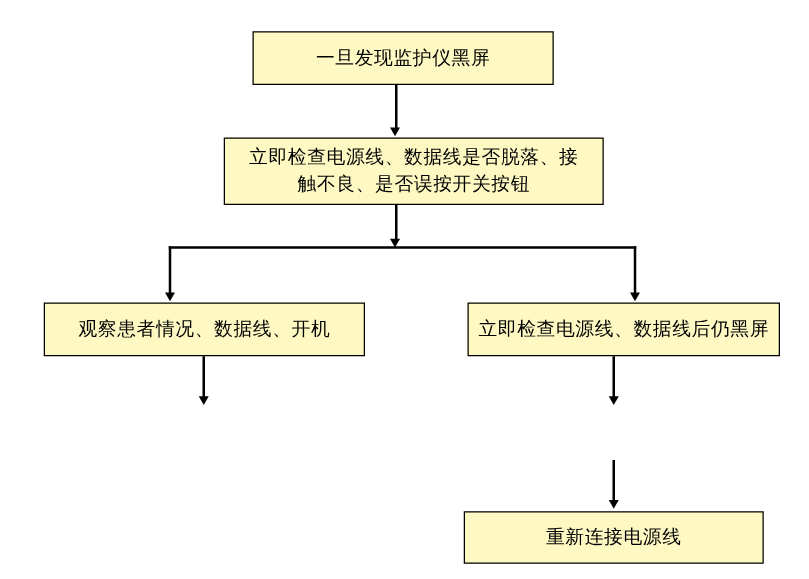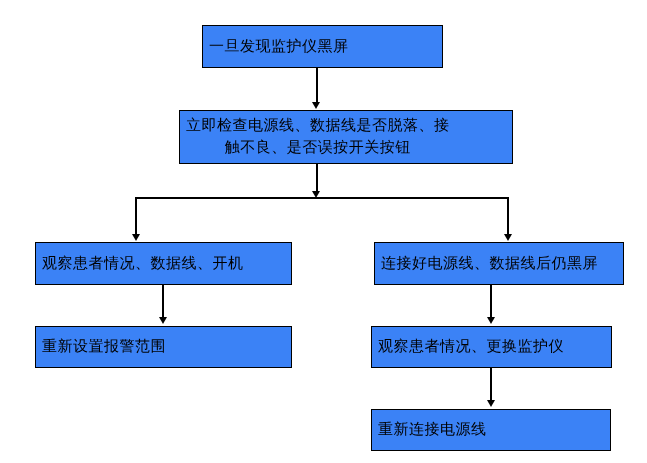--- a/index.html
+++ b/index.html
@@ -14,24 +14,24 @@
     position: relative;
     width: 647px;
     height: 463px;
     background: #ffffff;
     overflow: hidden;
   }
   .node {
     position: absolute;
     box-sizing: border-box;
     border: 1px solid #000000;
-    background: #3b82f6;
+    background: #fef9c3;
     display: flex;
     align-items: center;
-    justify-content: flex-start;
+    justify-content: center;
     text-align: center;
     color: #000000;
     font-size: 15px;
     line-height: 1.45;
     letter-spacing: 0.5px;
     padding: 2px 6px;
   }
   .node .label {
     display: block;
     white-space: pre-line;
@@ -61,57 +61,51 @@
 
 <div id="canvas">
 
   <div class="node" style="left:202px; top:25px; width:241px; height:43px;">
     <span class="label">一旦发现监护仪黑屏</span>
   </div>
 
   <div class="vline" style="left:316px; top:68px; height:35px;"></div>
   <div class="arrowhead" style="left:312px; top:102px;"></div>
 
-  <div class="node" style="left:179px; top:110px; width:334px; height:54px;">
+  <div class="node" style="left:179px; top:110px; width:304px; height:54px;">
     <span class="label">立即检查电源线、数据线是否脱落、接
 触不良、是否误按开关按钮</span>
   </div>
 
   <div class="vline" style="left:316px; top:164px; height:28px;"></div>
   <div class="arrowhead" style="left:312px; top:191px;"></div>
 
   <div class="hline" style="left:135px; top:197px; width:374px;"></div>
 
   <div class="vline" style="left:135px; top:197px; height:40px;"></div>
   <div class="arrowhead" style="left:132px; top:234px;"></div>
 
   <div class="vline" style="left:507px; top:197px; height:40px;"></div>
   <div class="arrowhead" style="left:504px; top:234px;"></div>
 
   <div class="node" style="left:35px; top:242px; width:257px; height:43px;">
     <span class="label">观察患者情况、数据线、开机</span>
   </div>
 
   <div class="node" style="left:374px; top:242px; width:250px; height:43px;">
-    <span class="label">连接好电源线、数据线后仍黑屏</span>
+    <span class="label">立即检查电源线、数据线后仍黑屏</span>
   </div>
 
   <div class="vline" style="left:162px; top:285px; height:33px;"></div>
   <div class="arrowhead" style="left:159px; top:317px;"></div>
 
   <div class="vline" style="left:490px; top:285px; height:33px;"></div>
   <div class="arrowhead" style="left:487px; top:317px;"></div>
 
-  <div class="node" style="left:35px; top:326px; width:257px; height:42px;">
-    <span class="label">重新设置报警范围</span>
-  </div>
 
-  <div class="node" style="left:371px; top:326px; width:241px; height:42px;">
-    <span class="label">观察患者情况、更换监护仪</span>
-  </div>
 
   <div class="vline" style="left:490px; top:368px; height:33px;"></div>
   <div class="arrowhead" style="left:487px; top:400px;"></div>
 
   <div class="node" style="left:371px; top:409px; width:240px; height:42px;">
     <span class="label">重新连接电源线</span>
   </div>
 
 </div>
 

